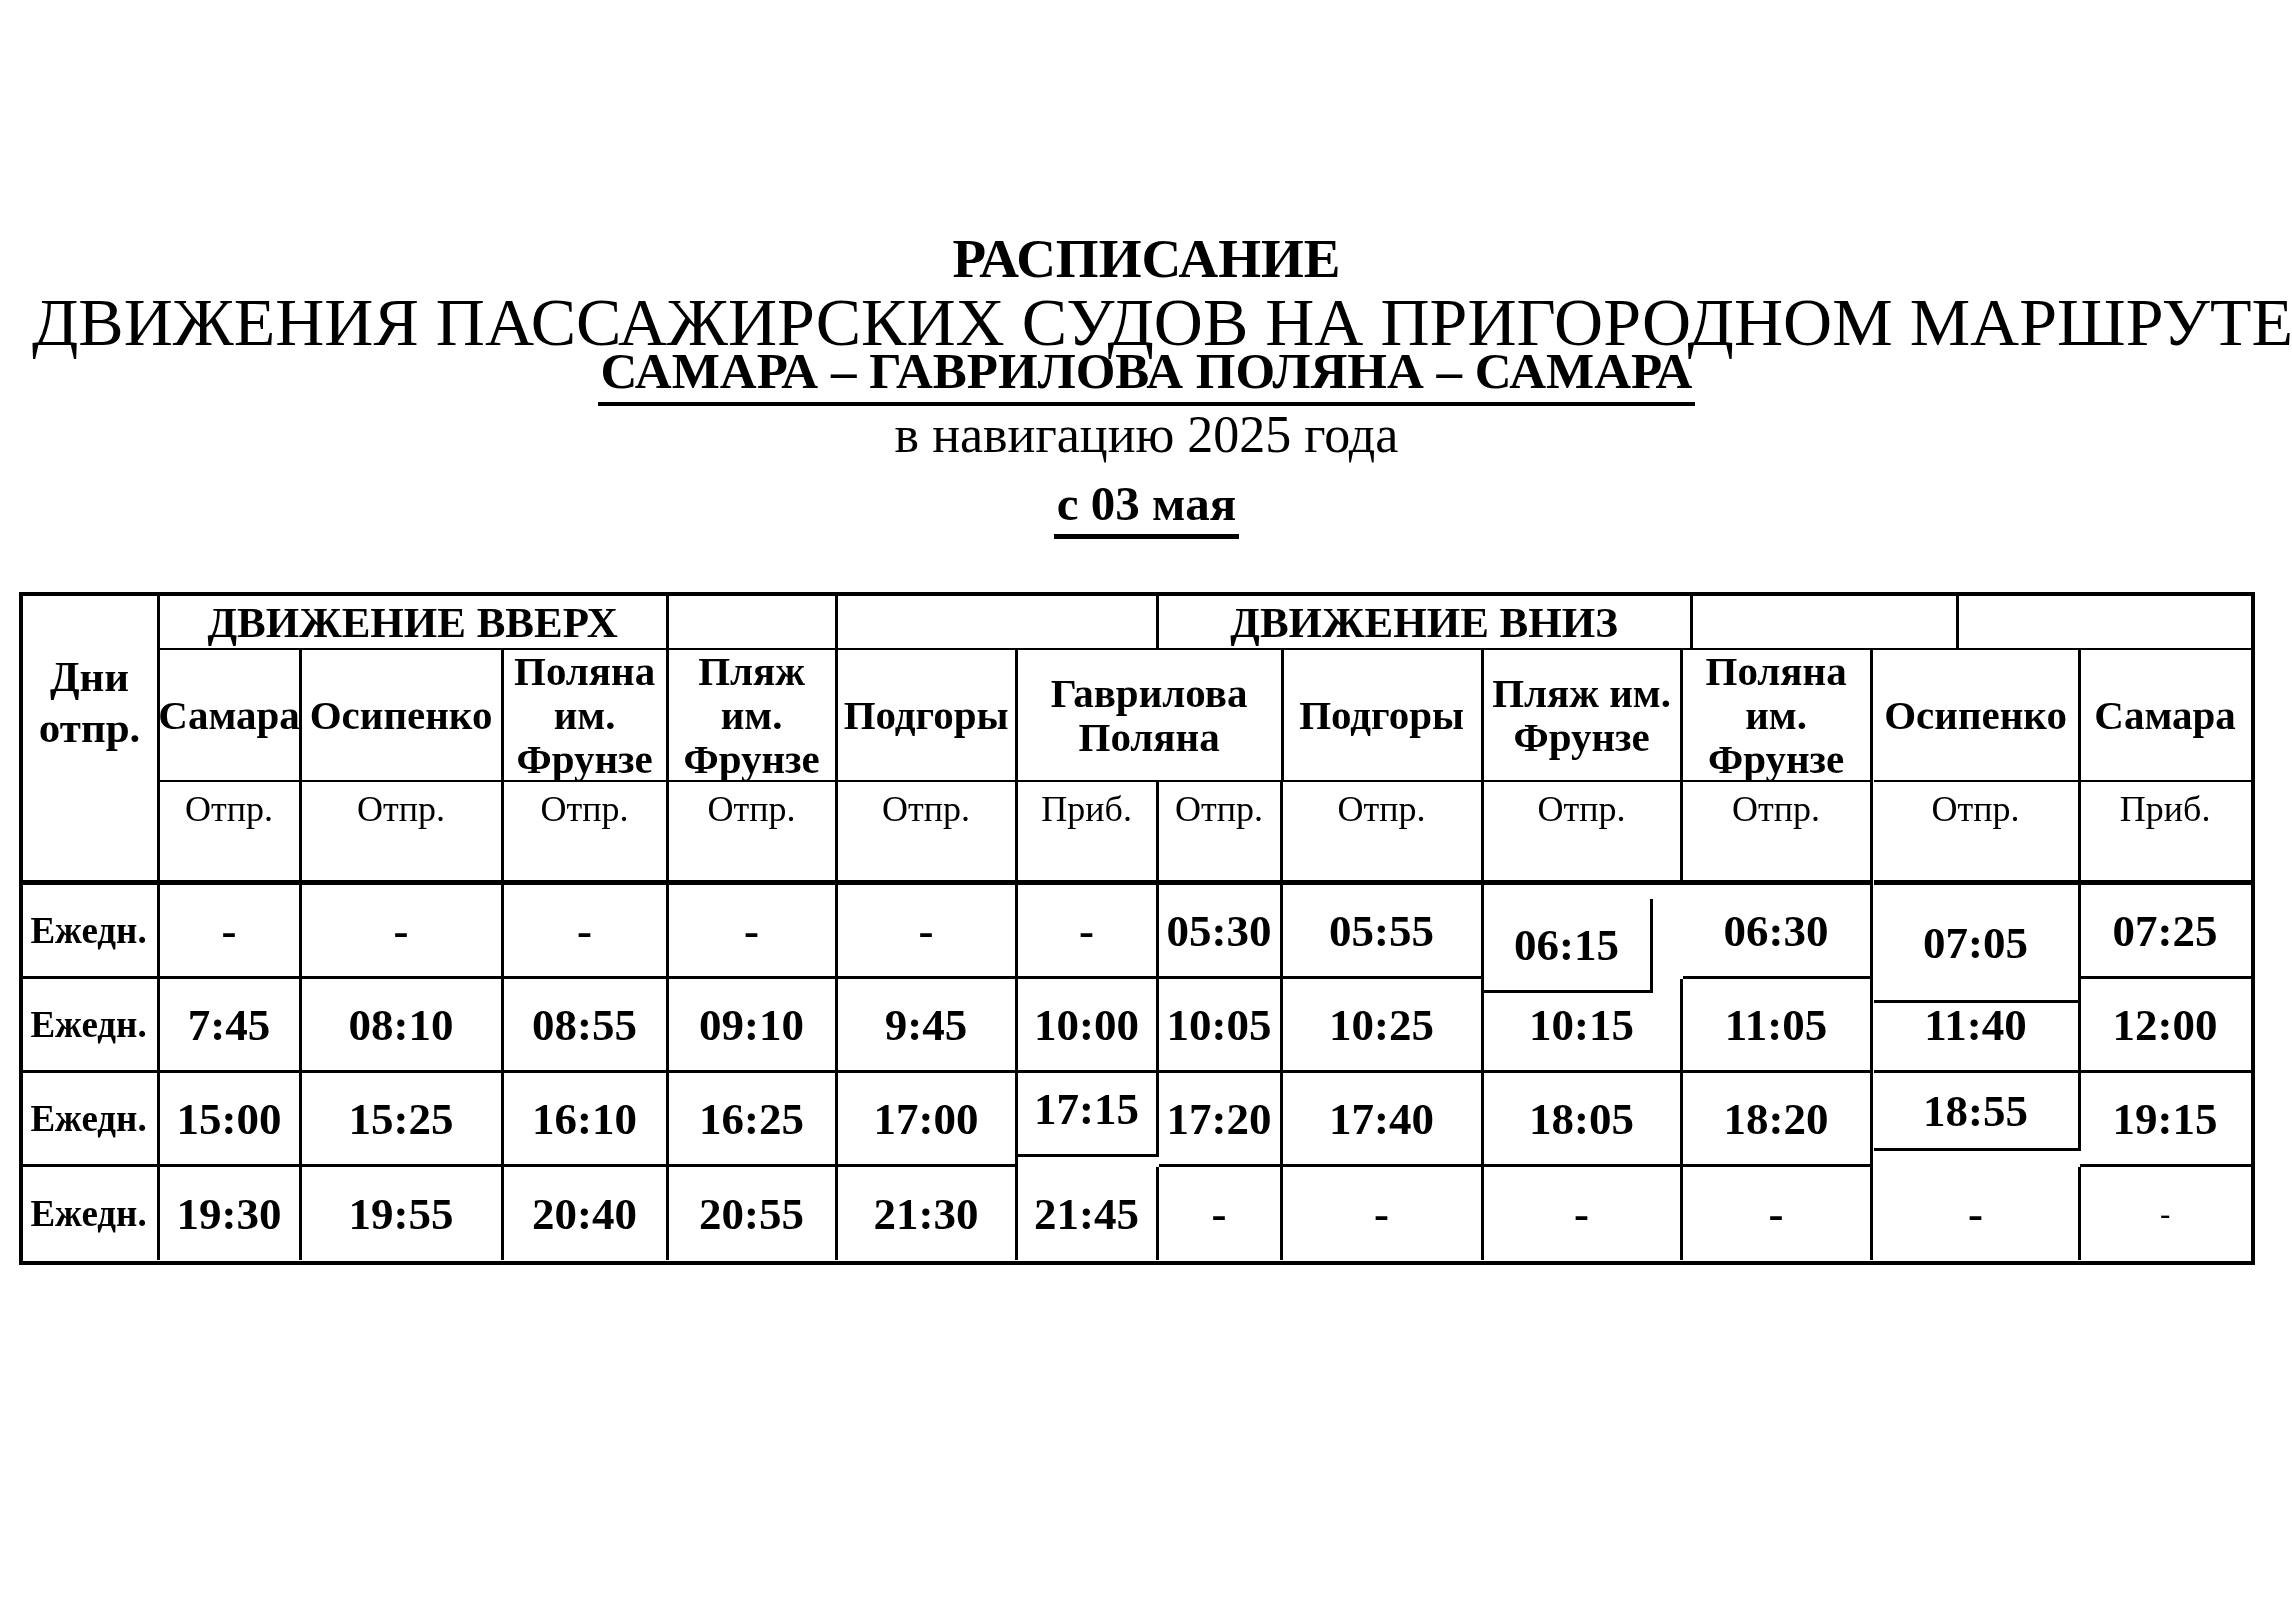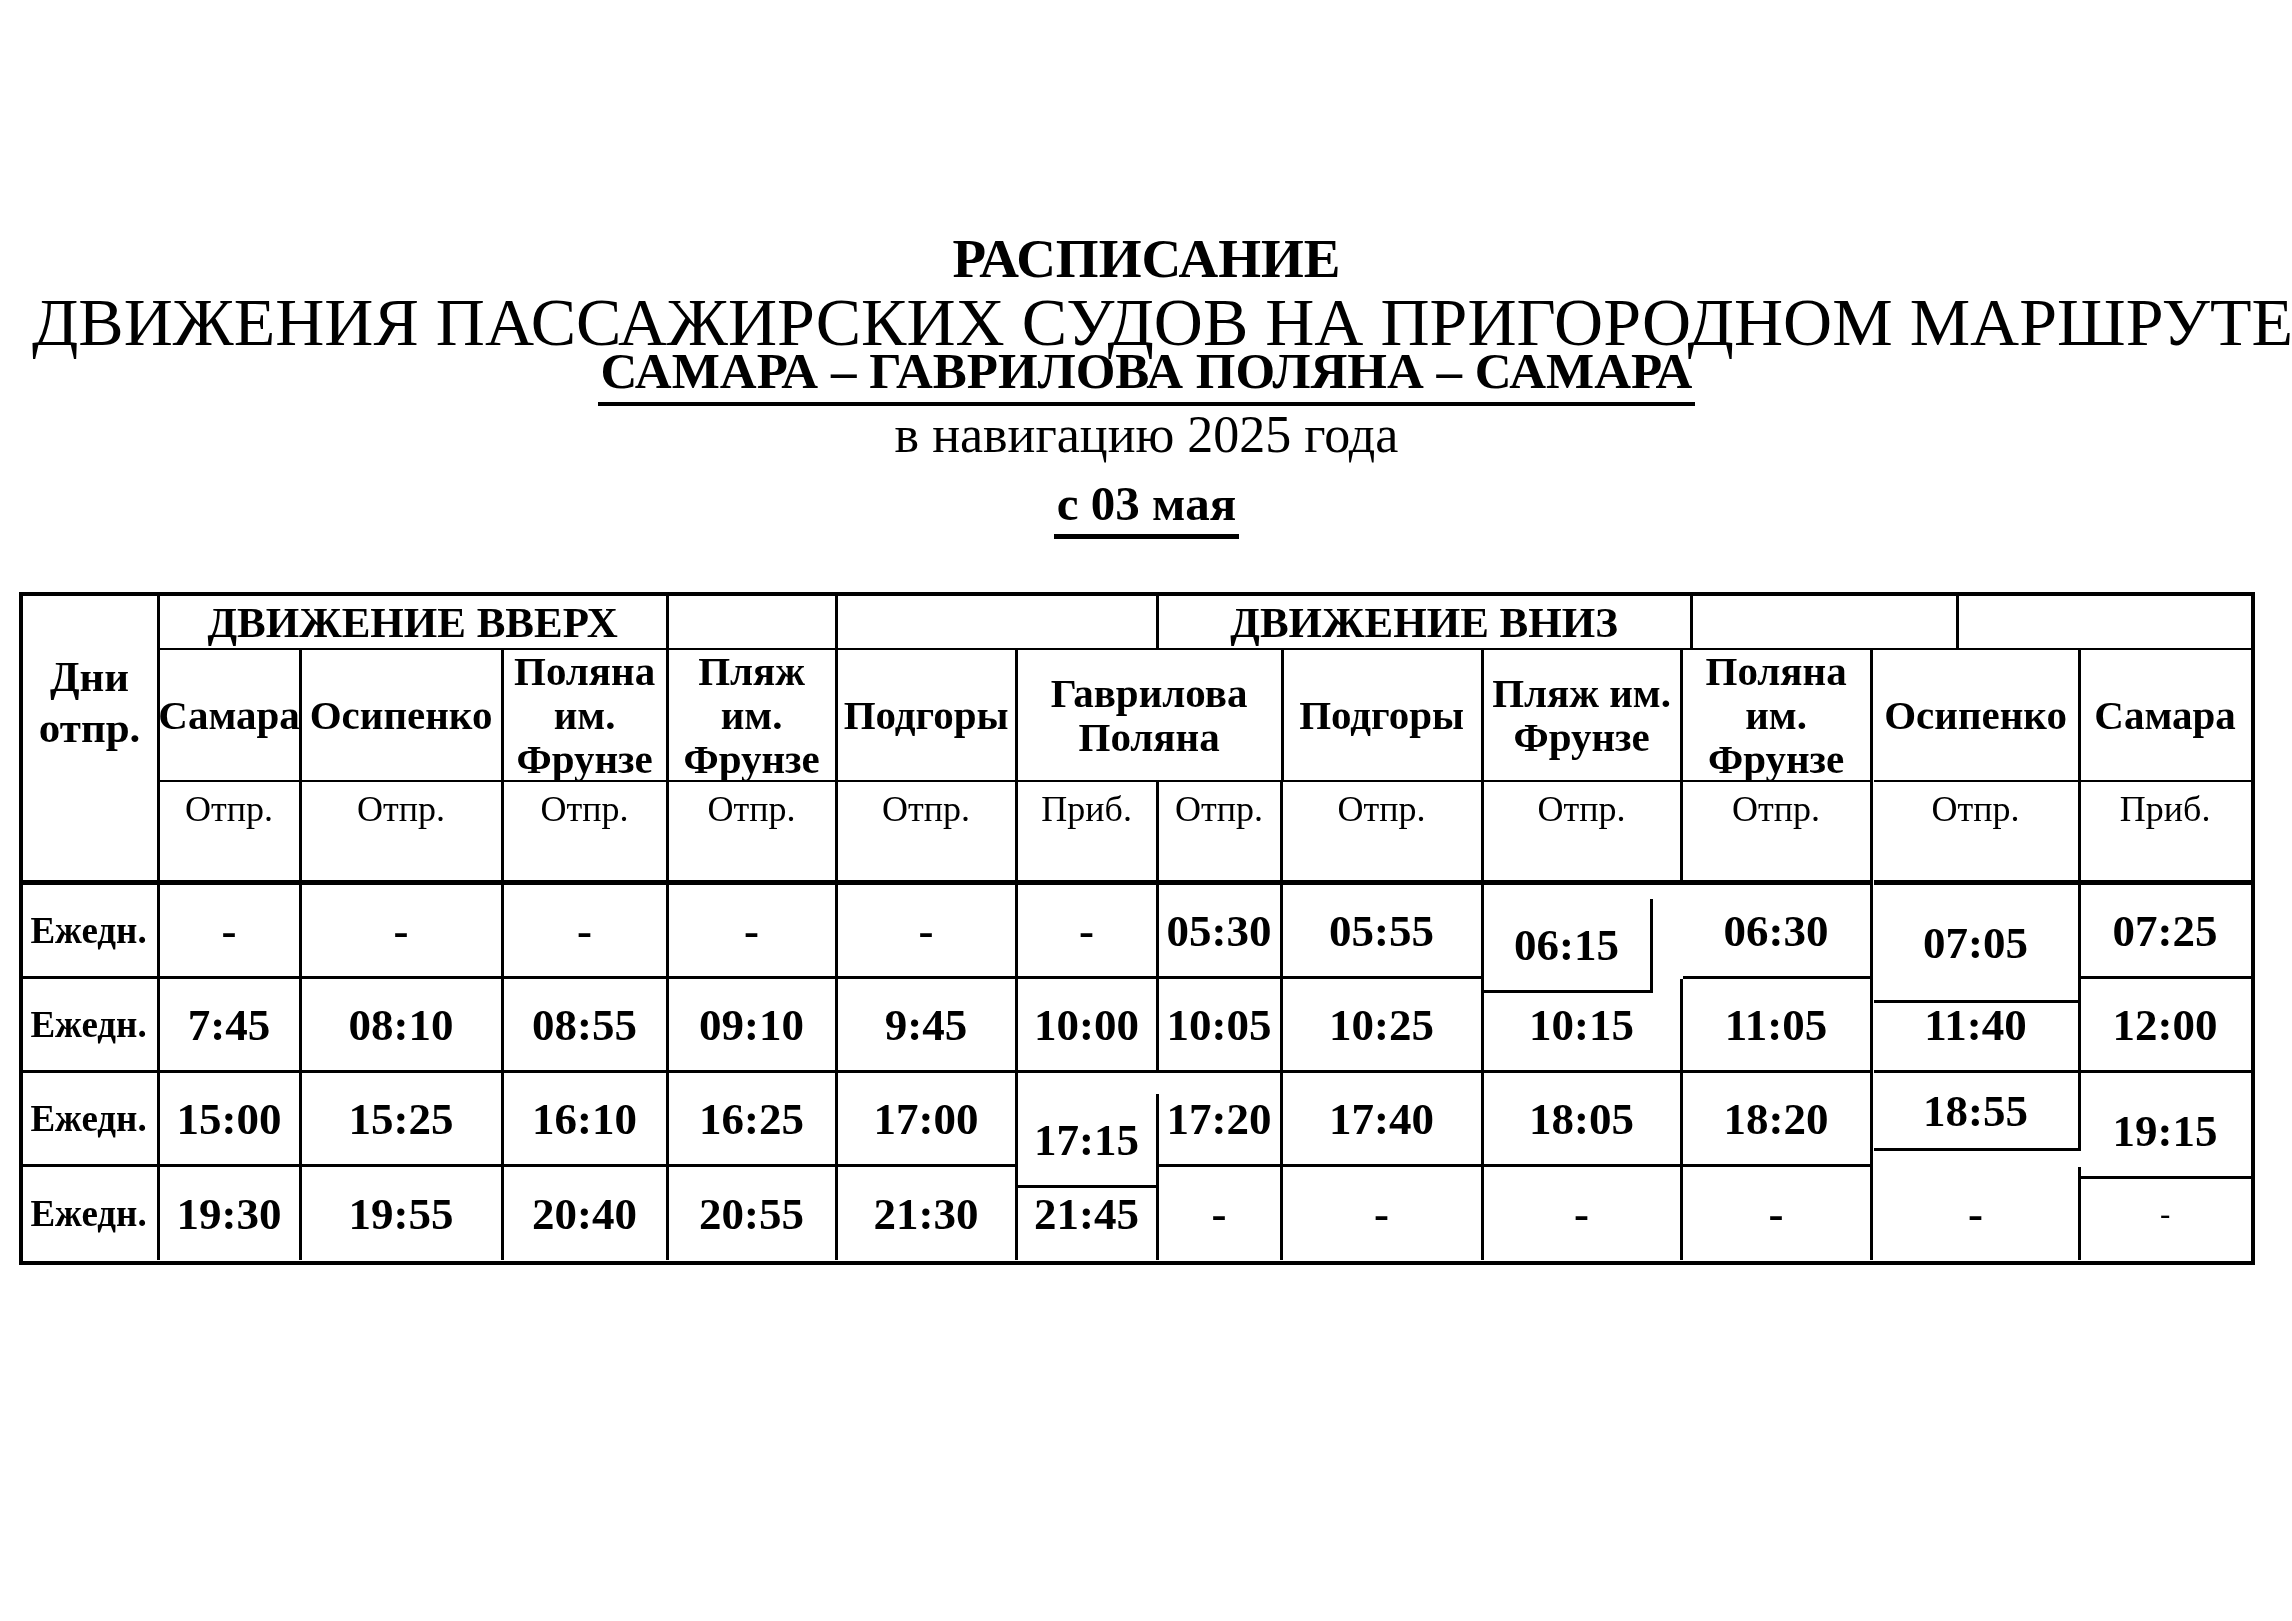--- a/index.html
+++ b/index.html
@@ -113,27 +113,27 @@
       <div class="cell time br b4" style="left: 1461px; top: 383px; width: 199px; height: 94px;">10:15</div>
       <div class="cell time br b4" style="left: 1660px; top: 383px; width: 190px; height: 94px;">11:05</div>
       <div class="cell time br b4" style="left: 1851px; top: 383px; width: 207px; height: 94px;">11:40</div>
       <div class="cell time b4" style="left: 2057px; top: 383px; width: 171px; height: 94px;">12:00</div>
       <div class="cell br days b4" style="left: 0px; top: 477px; width: 137px; height: 94px;">Ежедн.</div>
       <div class="cell time br b4" style="left: 137px; top: 477px; width: 142px; height: 94px;">15:00</div>
       <div class="cell time br b4" style="left: 279px; top: 477px; width: 202px; height: 94px;">15:25</div>
       <div class="cell time br b4" style="left: 481px; top: 477px; width: 165px; height: 94px;">16:10</div>
       <div class="cell time br b4" style="left: 646px; top: 477px; width: 169px; height: 94px;">16:25</div>
       <div class="cell time br b4" style="left: 815px; top: 477px; width: 180px; height: 94px;">17:00</div>
-      <div class="cell time br b4" style="left: 995px; top: 498px; width: 141px; height: 94px;">17:15</div>
+      <div class="cell time br b4" style="left: 995px; top: 467px; width: 141px; height: 94px;">17:15</div>
       <div class="cell time br b4" style="left: 1136px; top: 477px; width: 124px; height: 94px;">17:20</div>
       <div class="cell time br b4" style="left: 1260px; top: 477px; width: 201px; height: 94px;">17:40</div>
       <div class="cell time br b4" style="left: 1461px; top: 477px; width: 199px; height: 94px;">18:05</div>
       <div class="cell time br b4" style="left: 1660px; top: 477px; width: 190px; height: 94px;">18:20</div>
       <div class="cell time br b4" style="left: 1851px; top: 477px; width: 207px; height: 78px;">18:55</div>
-      <div class="cell time b4" style="left: 2057px; top: 477px; width: 171px; height: 94px; margin-top: 12px;">19:15</div>
+      <div class="cell time b4" style="left: 2057px; top: 477px; width: 171px; height: 94px;">19:15</div>
       <div class="cell br days" style="left: 0px; top: 571px; width: 137px; height: 93px;">Ежедн.</div>
       <div class="cell time br" style="left: 137px; top: 571px; width: 142px; height: 93px;">19:30</div>
       <div class="cell time br" style="left: 279px; top: 571px; width: 202px; height: 93px;">19:55</div>
       <div class="cell time br" style="left: 481px; top: 571px; width: 165px; height: 93px;">20:40</div>
       <div class="cell time br" style="left: 646px; top: 571px; width: 169px; height: 93px;">20:55</div>
       <div class="cell time br" style="left: 815px; top: 571px; width: 180px; height: 93px;">21:30</div>
       <div class="cell time br" style="left: 995px; top: 571px; width: 141px; height: 93px;">21:45</div>
       <div class="cell time br" style="left: 1136px; top: 571px; width: 124px; height: 93px;">-</div>
       <div class="cell time br" style="left: 1260px; top: 571px; width: 201px; height: 93px;">-</div>
       <div class="cell time br" style="left: 1461px; top: 571px; width: 199px; height: 93px;">-</div>

